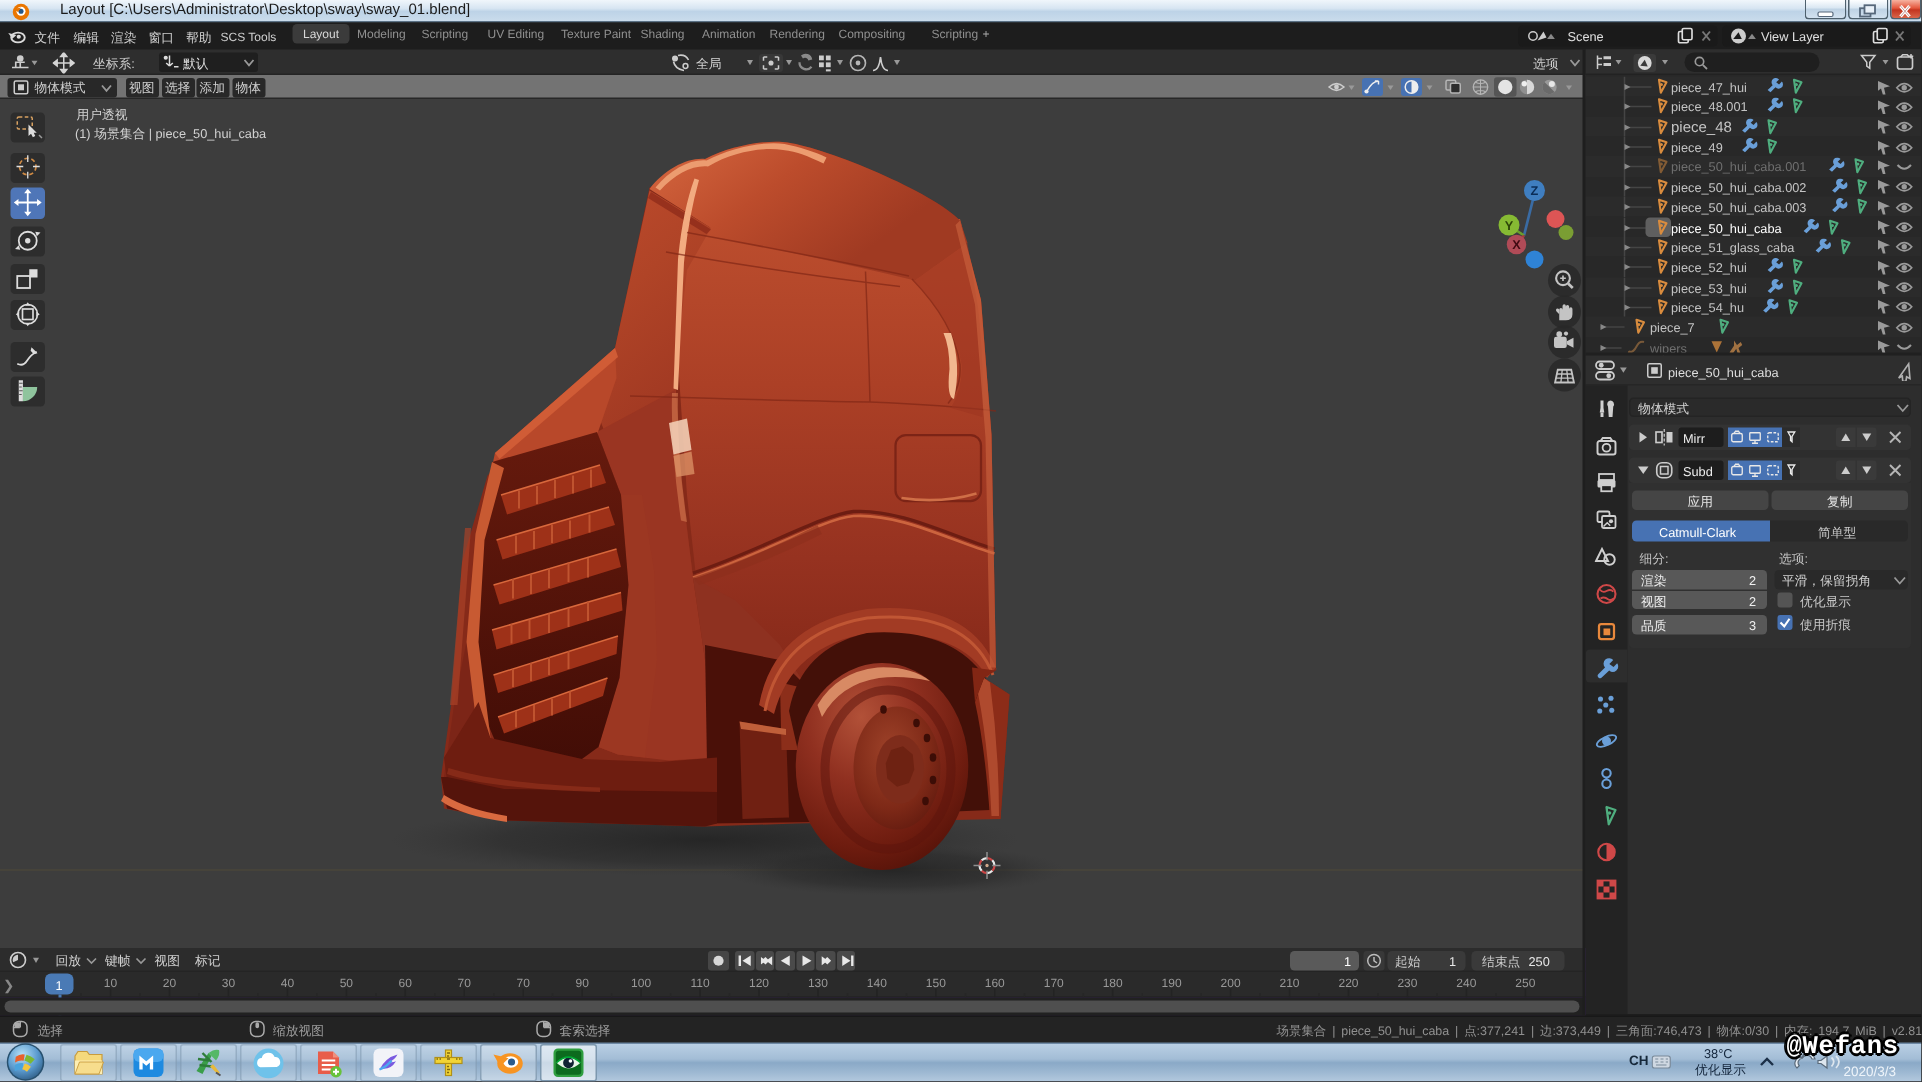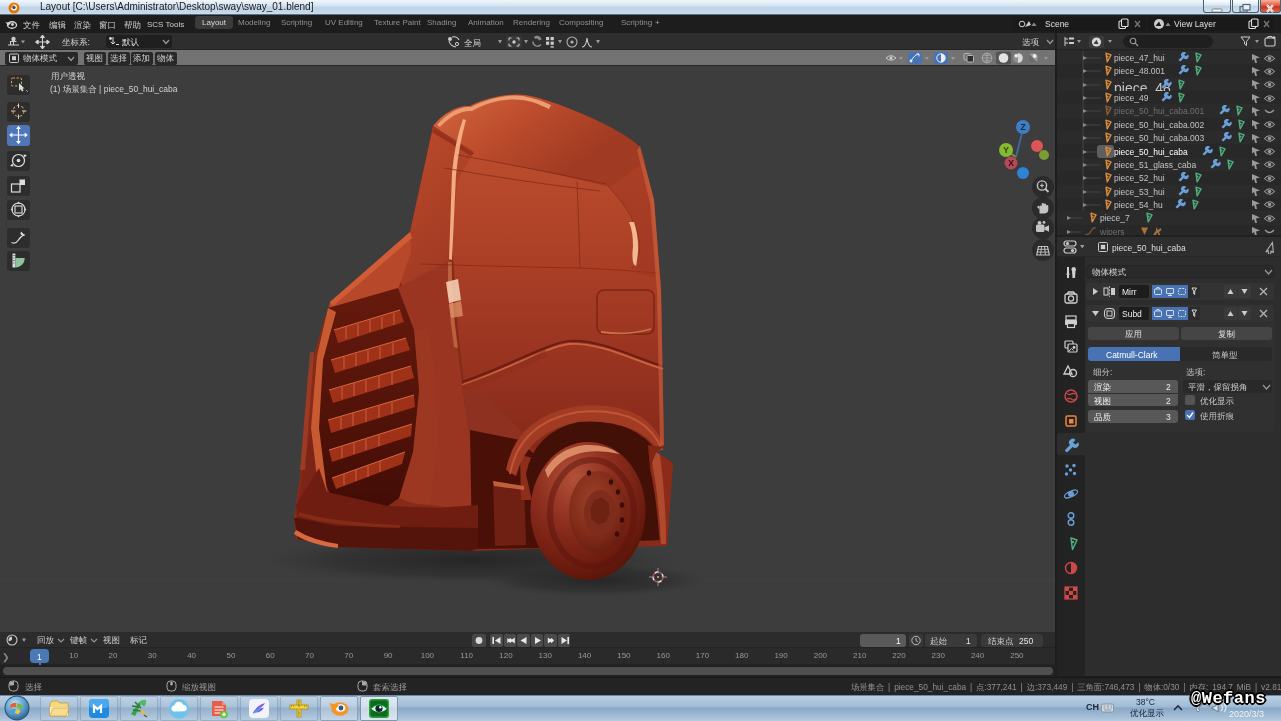--- a/index.html
+++ b/index.html
@@ -534,21 +534,21 @@
         </svg>
 <div class="abs" style="left:0;top:44.7px;width:224px;height:13.4px;background:#2b2b2b"></div>
 <svg class="abs" style="left:24px;top:44.7px" width="22" height="14">
           <path d="M2 0 v14 M2 7 h18" stroke="#454545" stroke-width="1"></path>
           <path d="M2 5 l4 2 -4 2 Z" fill="#888"></path>
         </svg>
 <svg class="abs" style="left:43px;top:45.7px" width="12" height="11" viewBox="0 0 12 11" opacity="1">
           <path d="M6 1.2 L11 2.8 L7.2 9.8 Z" fill="none" stroke="#d98c3e" stroke-width="1.4" stroke-linejoin="round"></path>
           <circle cx="7.6" cy="4.4" r="1" fill="#d98c3e"></circle>
         </svg>
-<span class="abs tx" style="left:57px;top:46.7px;font-size:14px;color:#c4c4c4">piece_48</span>
+<span class="abs tx" style="left:57px;top:46.7px;font-size:10px;color:#c4c4c4">piece_48</span>
 <svg class="abs" style="left:103px;top:45.7px" width="26" height="11" viewBox="0 0 26 11">
 <path d="M1.5 8.5 L5 5 a3 3 0 1 1 4.5 -4 l-2 2 2 1.5 2 -2 a3 3 0 0 1 -4.5 4 L3.5 10 Z" fill="#6a9fd8" transform="scale(0.95)"></path>
 <path d="M19 1.2 L24 2.8 L20.2 9.8 Z" fill="none" stroke="#4fae7f" stroke-width="1.4" stroke-linejoin="round"></path>
           <circle cx="20.6" cy="4.4" r="1" fill="#4fae7f"></circle>
 </svg>
 <svg class="abs" style="left:193px;top:46.2px" width="12" height="11" viewBox="0 0 12 11">
           <path d="M2 1 L10 4.5 L6 5.5 L7 10 L5.2 10 L4 6 L2 7.5 Z" fill="#9a9a9a"></path>
         </svg>
 <svg class="abs" style="left:206px;top:46.2px" width="13" height="11" viewBox="0 0 13 11">
           <path d="M1.5 5.5 q5 -5.5 10 0 q-5 5.5 -10 0 Z" fill="none" stroke="#9a9a9a" stroke-width="1.1"></path>

